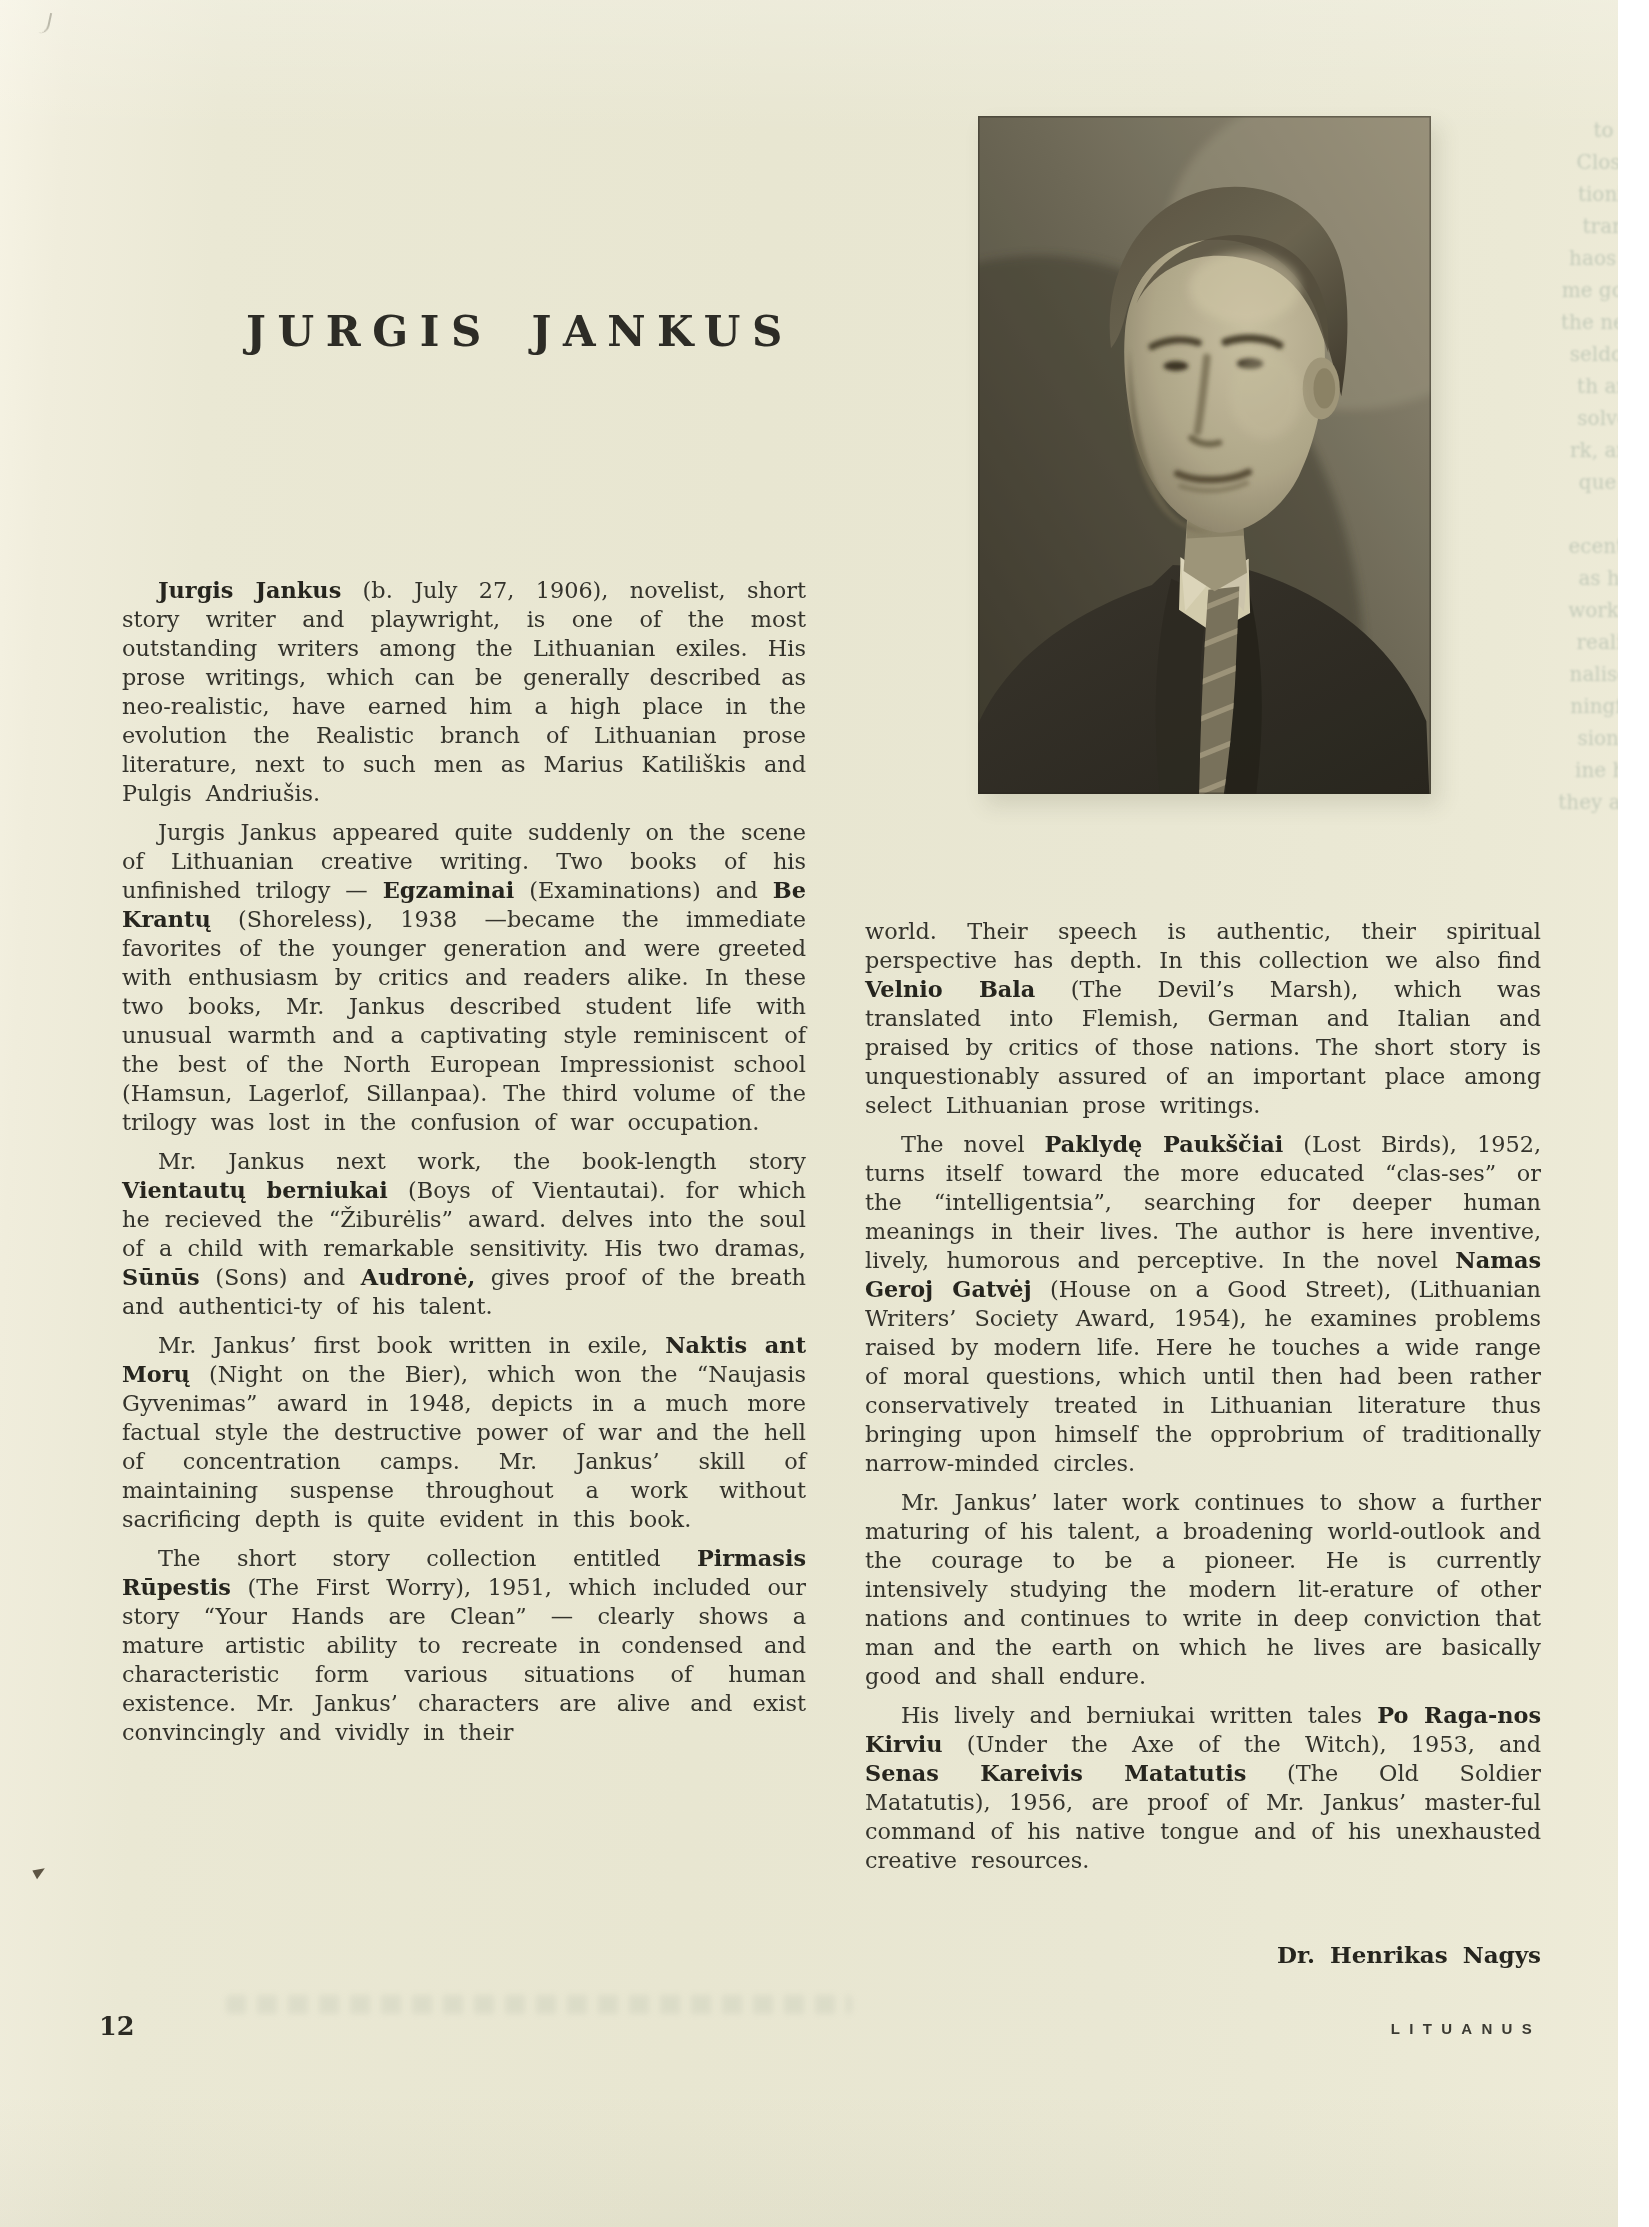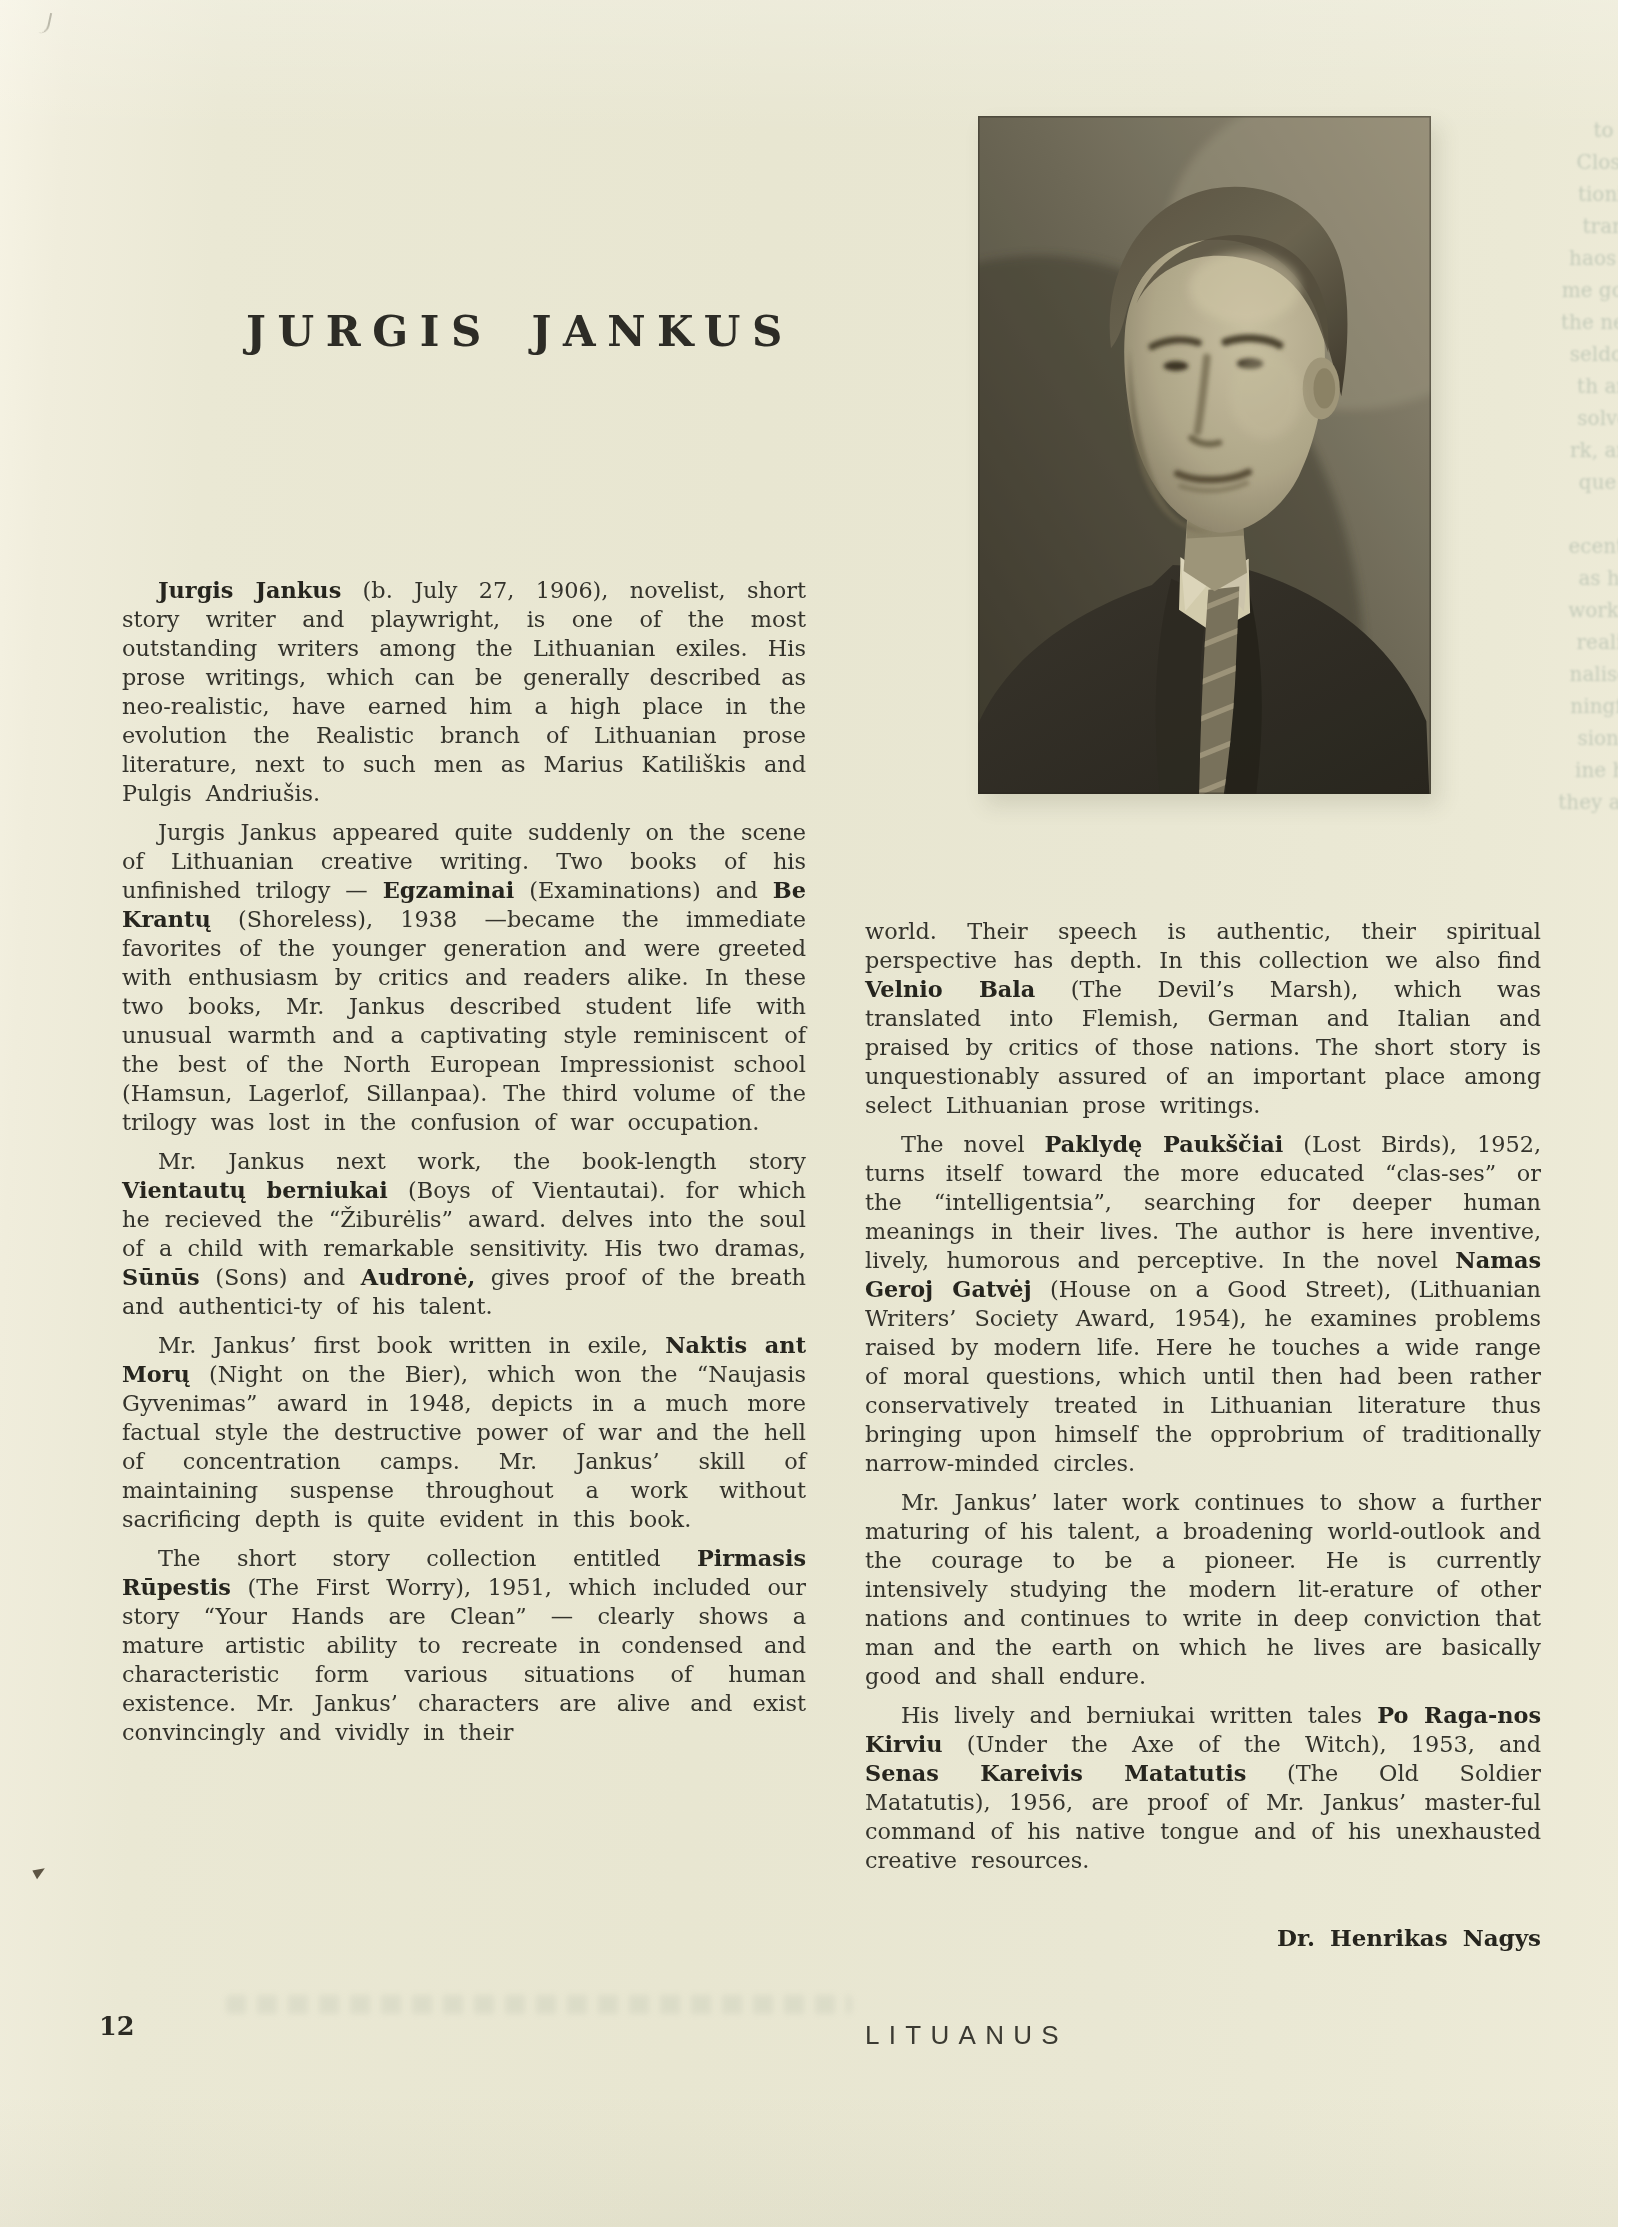--- a/index.html
+++ b/index.html
@@ -10,27 +10,27 @@
     background:linear-gradient(180deg,rgba(255,255,252,.22) 0%,rgba(255,255,252,0) 6%,rgba(120,120,90,0) 94%,rgba(120,120,90,.05) 100%);}
   .title{position:absolute;left:246px;top:311px;margin:0;
     font-weight:700;font-size:42px;line-height:1;letter-spacing:11.6px;word-spacing:12.4px;
     color:#2d2c26;}
   .col{position:absolute;font-size:22.4px;line-height:29px;text-align:justify;color:#34332c;word-spacing:7px;}
   .col-left{left:122px;top:572px;width:684px;}
   .col-right{left:865px;top:913px;width:676px;}
   .para{margin:4px 0 10px 0;text-indent:36px;}
   .para.no-indent{text-indent:0;}
   .b{font-weight:700;color:#26251e;}
-  .byline{margin-top:48px;text-align:right;font-weight:700;font-size:23px;line-height:29px;color:#26251e;}
+  .byline{margin-top:65px;text-align:right;font-weight:700;font-size:23px;line-height:29px;color:#26251e;}
   .photo{position:absolute;left:978px;top:116px;width:453px;height:678px;margin:0;
     box-shadow:7.7px 10.8px 20px rgba(90,88,60,.16);}
   .photo svg{display:block;width:100%;height:100%;}
   .folio{position:absolute;left:99px;top:2011px;font-weight:700;font-size:25.5px;color:#2c2b24;}
-  .journal{position:absolute;left:865px;top:2020px;width:676px;
-    font-family:"Liberation Sans",sans-serif;font-weight:400;font-size:26px;letter-spacing:9.3px;color:#3b3a32;}
+  .journal{position:absolute;left:865px;top:2020px;width:676px;text-align:right;
+    font-family:"Liberation Sans",sans-serif;font-weight:700;font-size:15px;letter-spacing:9.3px;color:#3b3a32;}
   .ghosts{position:absolute;left:1435px;top:114px;width:207px;text-align:right;padding-right:4.6px;
     font-size:20px;color:#9fae9f;opacity:.5;filter:blur(1.1px);}
   .ghost-line{height:32px;line-height:32px;white-space:nowrap;}
   .smudge-bottom{position:absolute;left:226px;top:1995px;width:626px;height:18.6px;border-radius:4.6px;opacity:.55;
     background:repeating-linear-gradient(90deg,rgba(140,155,140,.25) 0 20px,rgba(140,155,140,0) 20px 31px);
     filter:blur(3.1px);}
   .mark-arrow{position:absolute;left:34px;top:1867px;width:0;height:0;
     border-left:12.4px solid #49402f;border-top:4.6px solid transparent;border-bottom:6.2px solid transparent;
     transform:rotate(-28deg);opacity:.88;}
   .mark-comma{position:absolute;left:39px;top:12.4px;width:9.3px;height:21.7px;

